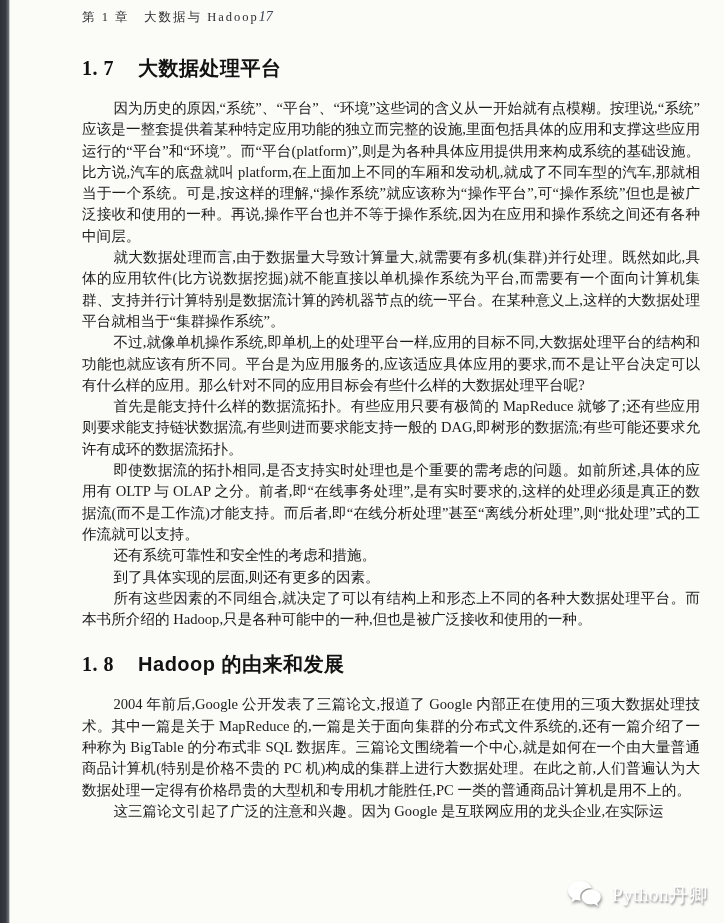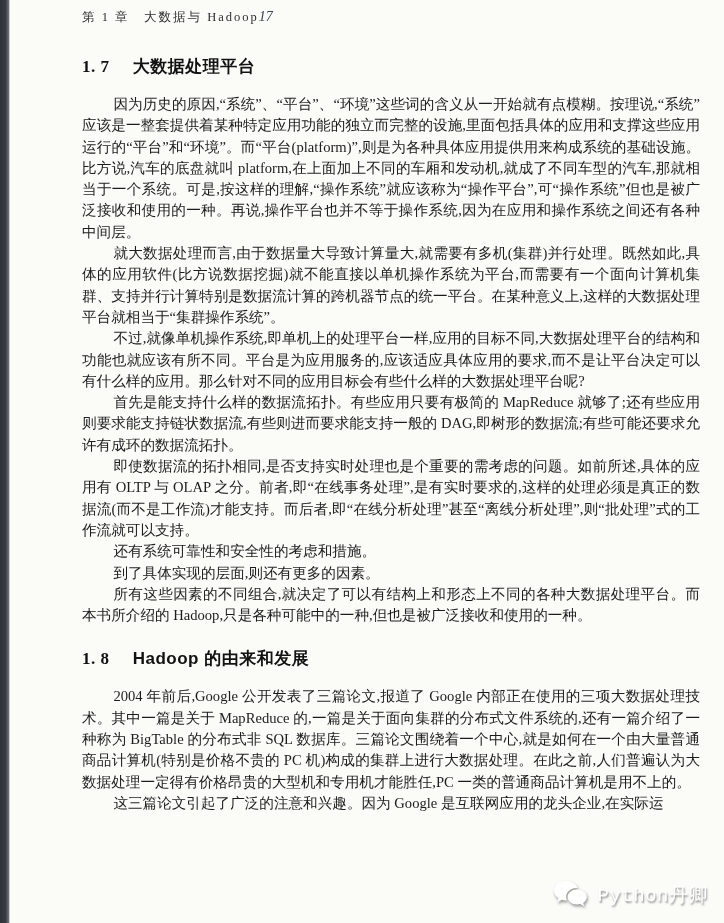--- a/index.html
+++ b/index.html
@@ -23,21 +23,21 @@
     font-size: 12.5px; color: #2e2e30;
   }
   .page-header .chapter { letter-spacing: 2px; }
   .page-header .pagenum {
     font-style: italic; font-size: 14px; color: #3c4152;
     margin-right: 66px;
   }
   h2.section-heading {
     margin: 0; padding: 0;
     font-family: "Liberation Sans", "DejaVu Sans", sans-serif;
-    font-size: 17px; font-weight: 700; color: #121212;
+    font-size: 20px; font-weight: 700; color: #121212;
     letter-spacing: 0.5px;
   }
   h2.h-17 { margin-top: 29px; }
   h2.h-18 { margin-top: 21px; }
   .h-num { margin-right: 18px; font-family: "Liberation Serif", serif; }
   .paras { margin-top: 16px; }
   .paras p {
     margin: 0; padding: 0;
     font-size: 14.6px; line-height: 21.3px;
     color: #1c1c1d;
@@ -47,21 +47,21 @@
   }
   .watermark {
     position: absolute; right: 16px; bottom: 13px;
     display: flex; align-items: center; gap: 9px;
     user-select: none;
   }
   .watermark .wm-icon {
     filter: drop-shadow(1px 2px 1.5px rgba(130,130,130,0.85));
   }
   .watermark .wm-text {
-    font-family: Liberation Mono, monospace;
+    font-family: Liberation Serif, serif;
     font-size: 19px; color: #ffffff; letter-spacing: 0.5px;
     text-shadow: 1px 2px 2px rgba(130,130,130,0.9);
   }
 </style>
 </head>
 <body>
 
 <div class="spine"></div>
 
 <div class="page">

